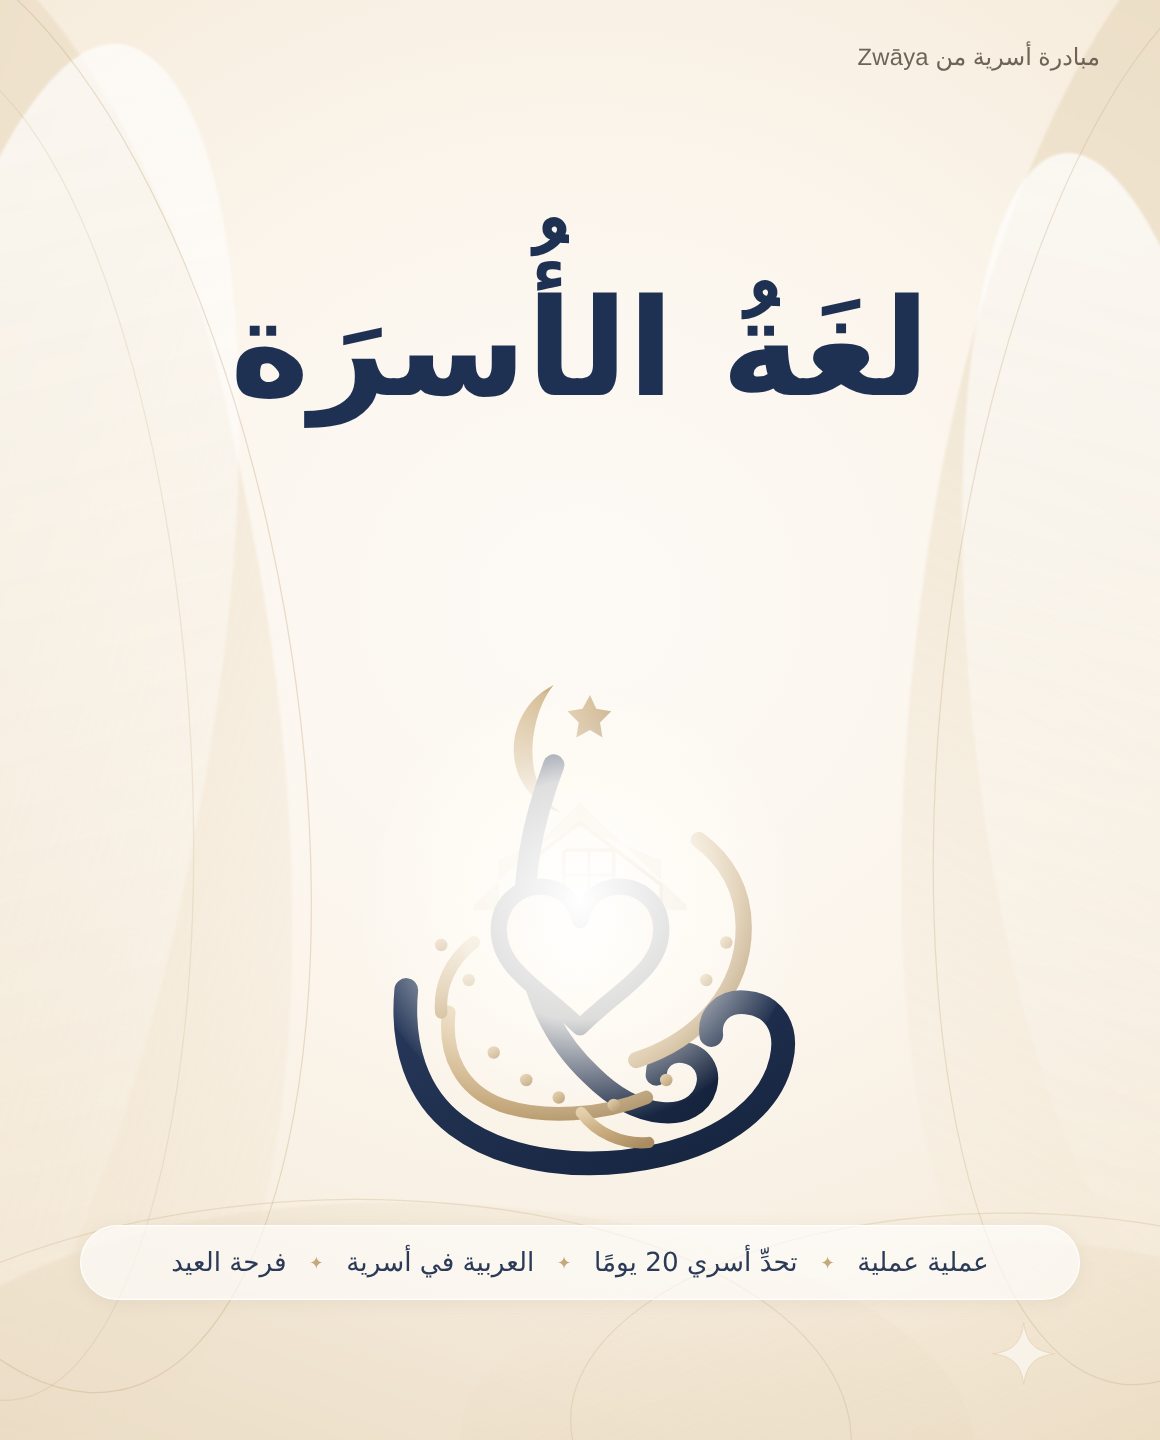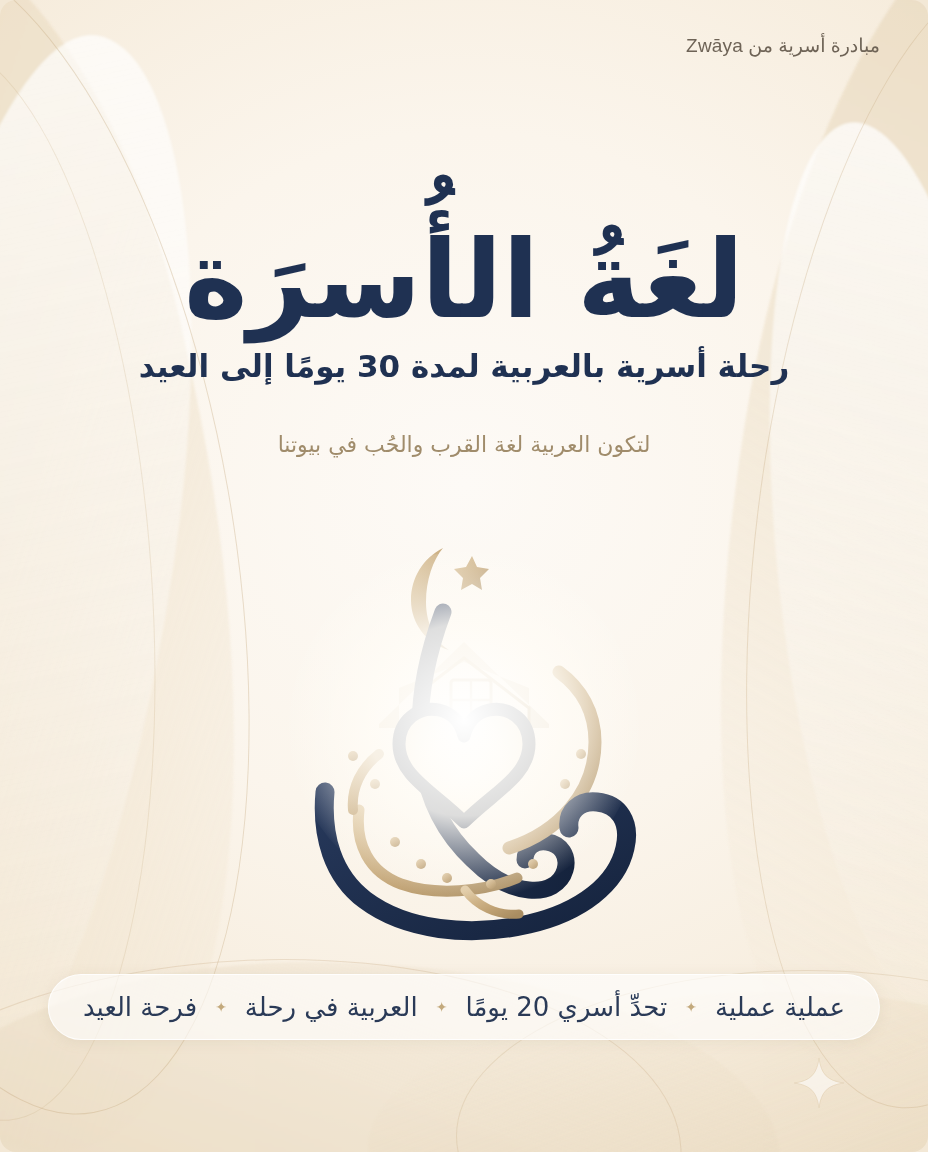--- a/index.html
+++ b/index.html
@@ -14,21 +14,20 @@
     background: #f3e8d6;
   }
 
   .poster {
     position: relative;
     width: 928px;
     height: 1152px;
     overflow: hidden;
     background:
       radial-gradient(120% 90% at 50% 42%, #fdfaf6 0%, #fbf5ec 34%, #f6ecdc 62%, #eddfc8 100%);
-    border-radius: 16px;
   }
 
   
   .bg-layer {
     position: absolute;
     inset: 0;
     pointer-events: none;
   }
   .swoosh {
     position: absolute;
@@ -183,21 +182,21 @@
     border: 1px solid rgba(255,255,255,.85);
     box-shadow: 0 2px 14px rgba(160,140,107,.12);
     display: flex;
     align-items: center;
     justify-content: center;
     gap: 14px;
     direction: rtl;
   }
   .pill-item {
     font-family: "DejaVu Sans", sans-serif;
-    font-size: 26px;
+    font-size: 21px;
     color: #2a3a57;
     white-space: nowrap;
   }
   .pill-sep {
     color: #c3a97c;
     font-size: 14px;
     line-height: 1;
     padding: 0 4px;
   }
 </style>
@@ -223,23 +222,21 @@
       <path d="M50 4 C54 34 66 46 96 50 C66 54 54 66 50 96 C46 66 34 54 4 50 C34 46 46 34 50 4 Z" fill="#ffffff" stroke="#d8c3a0" stroke-width="1.2"></path>
     </svg>
   </div>
 
   <div class="content">
 
     <div class="brand-line">مبادرة أسرية من Zwāya</div>
 
     <h1 class="headline">لغَةُ الأُسرَة</h1>
 
-    <div class="subhead">رحلة أسرية بالعربية لمدة 30 يومًا إلى العيد</div>
-
-    <div class="tagline">لتكون العربية لغة القرب والحُب في بيوتنا</div>
+
 
     <div class="emblem">
       <div class="emblem-glow"></div>
       <svg viewBox="0 0 470 470" width="470" height="470">
         <defs>
           <linearGradient id="gNavy" x1="0" y1="0" x2="1" y2="1">
             <stop offset="0%" stop-color="#27395c"></stop>
             <stop offset="100%" stop-color="#15233d"></stop>
           </linearGradient>
           <linearGradient id="gGold" x1="0" y1="0" x2="1" y2="1">
@@ -305,19 +302,19 @@
           <circle cx="124" cy="264" r="5"></circle>
         </g>
       </svg>
     </div>
 
     <div class="pill">
       <span class="pill-item">عملية عملية</span>
       <span class="pill-sep">✦</span>
       <span class="pill-item">تحدِّ أسري 20 يومًا</span>
       <span class="pill-sep">✦</span>
-      <span class="pill-item">العربية في رحلة</span>
+      <span class="pill-item">العربية في أسرية</span>
       <span class="pill-sep">✦</span>
       <span class="pill-item">فرحة العيد</span>
     </div>
 
   </div>
 </div>
 
 </body></html>

